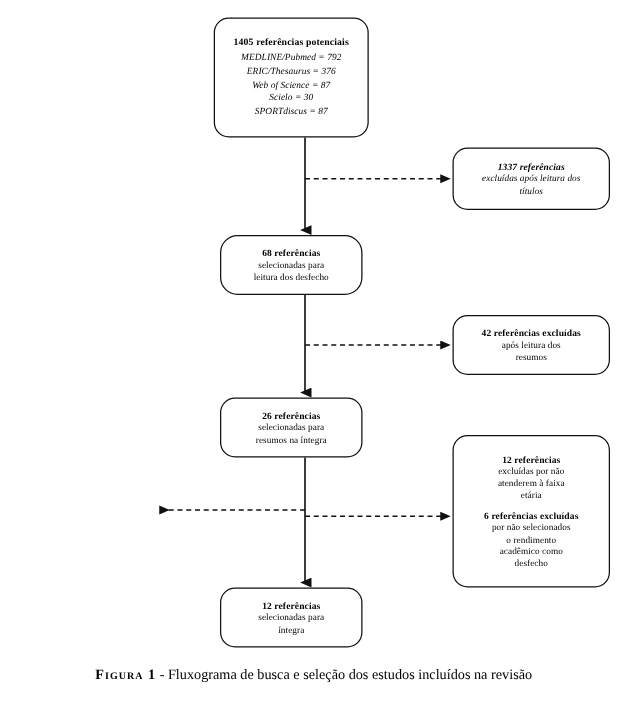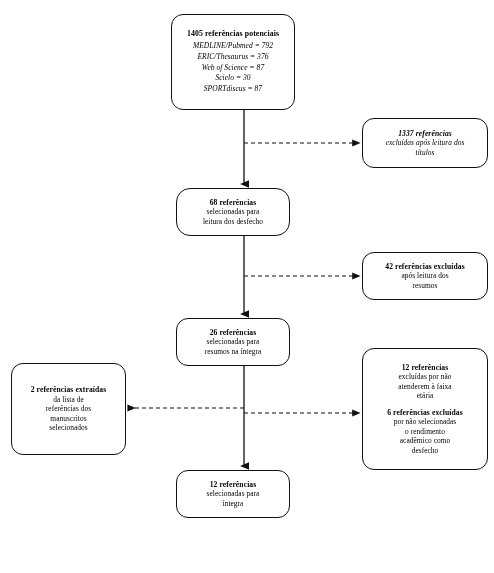--- a/index.html
+++ b/index.html
@@ -151,34 +151,28 @@
     <div class="node-line">resumos na íntegra</div>
   </div>
 
   <div class="node-box" id="box-excluded-reasons">
     <div class="node-title">12 referências</div>
     <div class="node-line">excluídas por não</div>
     <div class="node-line">atenderem à faixa</div>
     <div class="node-line">etária</div>
     <div class="para-gap"></div>
     <div class="node-title">6 referências excluídas</div>
-    <div class="node-line">por não selecionadas</div>
+    <div class="node-line">por não selecionados</div>
     <div class="node-line">o rendimento</div>
     <div class="node-line">acadêmico como</div>
     <div class="node-line">desfecho</div>
   </div>
 
-  <div class="node-box" id="box-hand-search">
-    <div class="node-title">2 referências extraídas</div>
-    <div class="node-line">da lista de</div>
-    <div class="node-line">referências dos</div>
-    <div class="node-line">manuscritos</div>
-    <div class="node-line">selecionados</div>
-  </div>
 
   <div class="node-box" id="box-final-included">
     <div class="node-title">12 referências</div>
     <div class="node-line">selecionadas para</div>
     <div class="node-line">íntegra</div>
   </div>
 
+  <div class="caption"><span class="smallcaps">Figura 1</span><span> - </span><span>Fluxograma de busca e seleção dos estudos incluídos na revisão</span></div>
 
 </div>
 
 </body></html>

